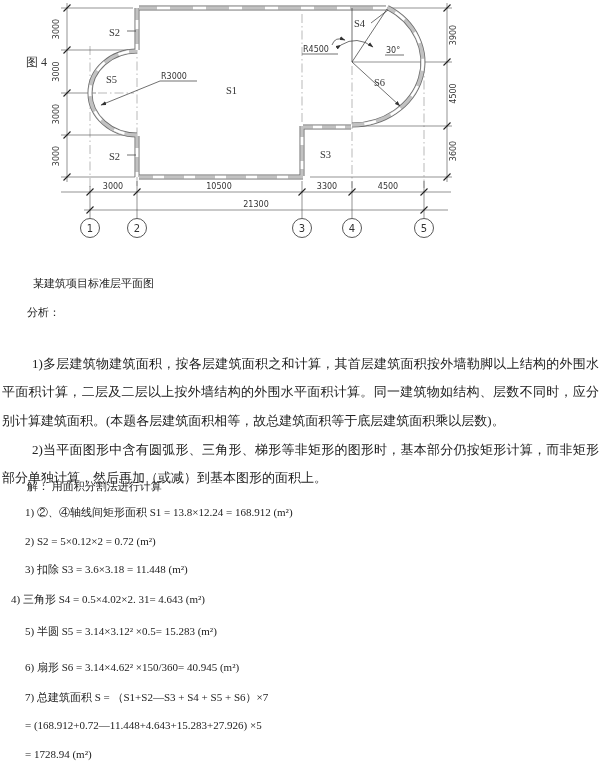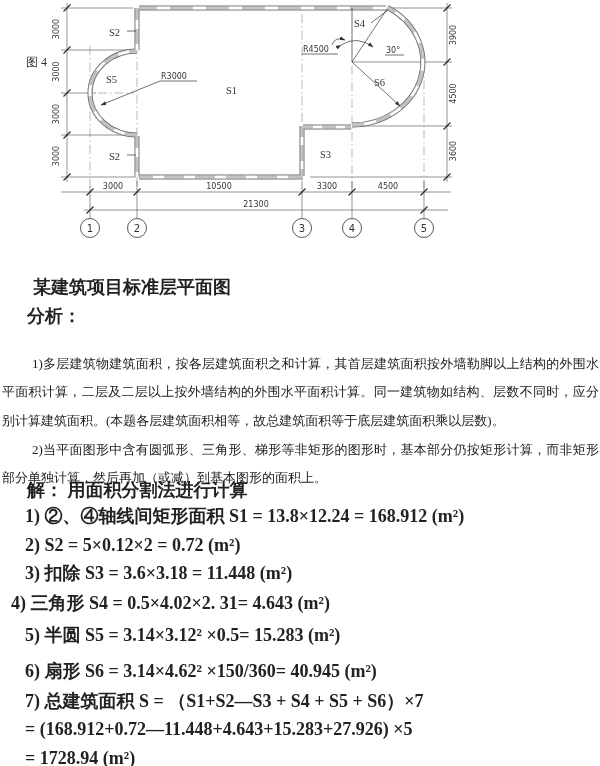--- a/index.html
+++ b/index.html
@@ -2,21 +2,21 @@
 <html><head>
 <meta charset="utf-8">
 <style>
   html,body{margin:0;padding:0;}
   body{
     width:600px;height:766px;position:relative;overflow:hidden;
     background:#ffffff;color:#222;
     font-family:"Liberation Serif","DejaVu Serif",serif;
   }
   .abs{position:absolute;}
-  .line{font-size:18px;line-height:1.2;white-space:nowrap;font-weight:bold;}
+  .line{font-size:11px;line-height:1.2;white-space:nowrap;}
   .para{
     font-size:13px;line-height:28.4px;text-align:justify;
     width:597px;left:2px;text-indent:30px;margin-top:20px;
   }
   svg text{fill:#333;}
   .dimtxt{font-family:"DejaVu Sans","Liberation Sans",sans-serif;font-size:8px;}
   .lbl{font-size:10.5px;}
   .figcap{font-size:12px;}
   .axisnum{font-family:"DejaVu Sans","Liberation Sans",sans-serif;font-size:10px;}
 </style>

